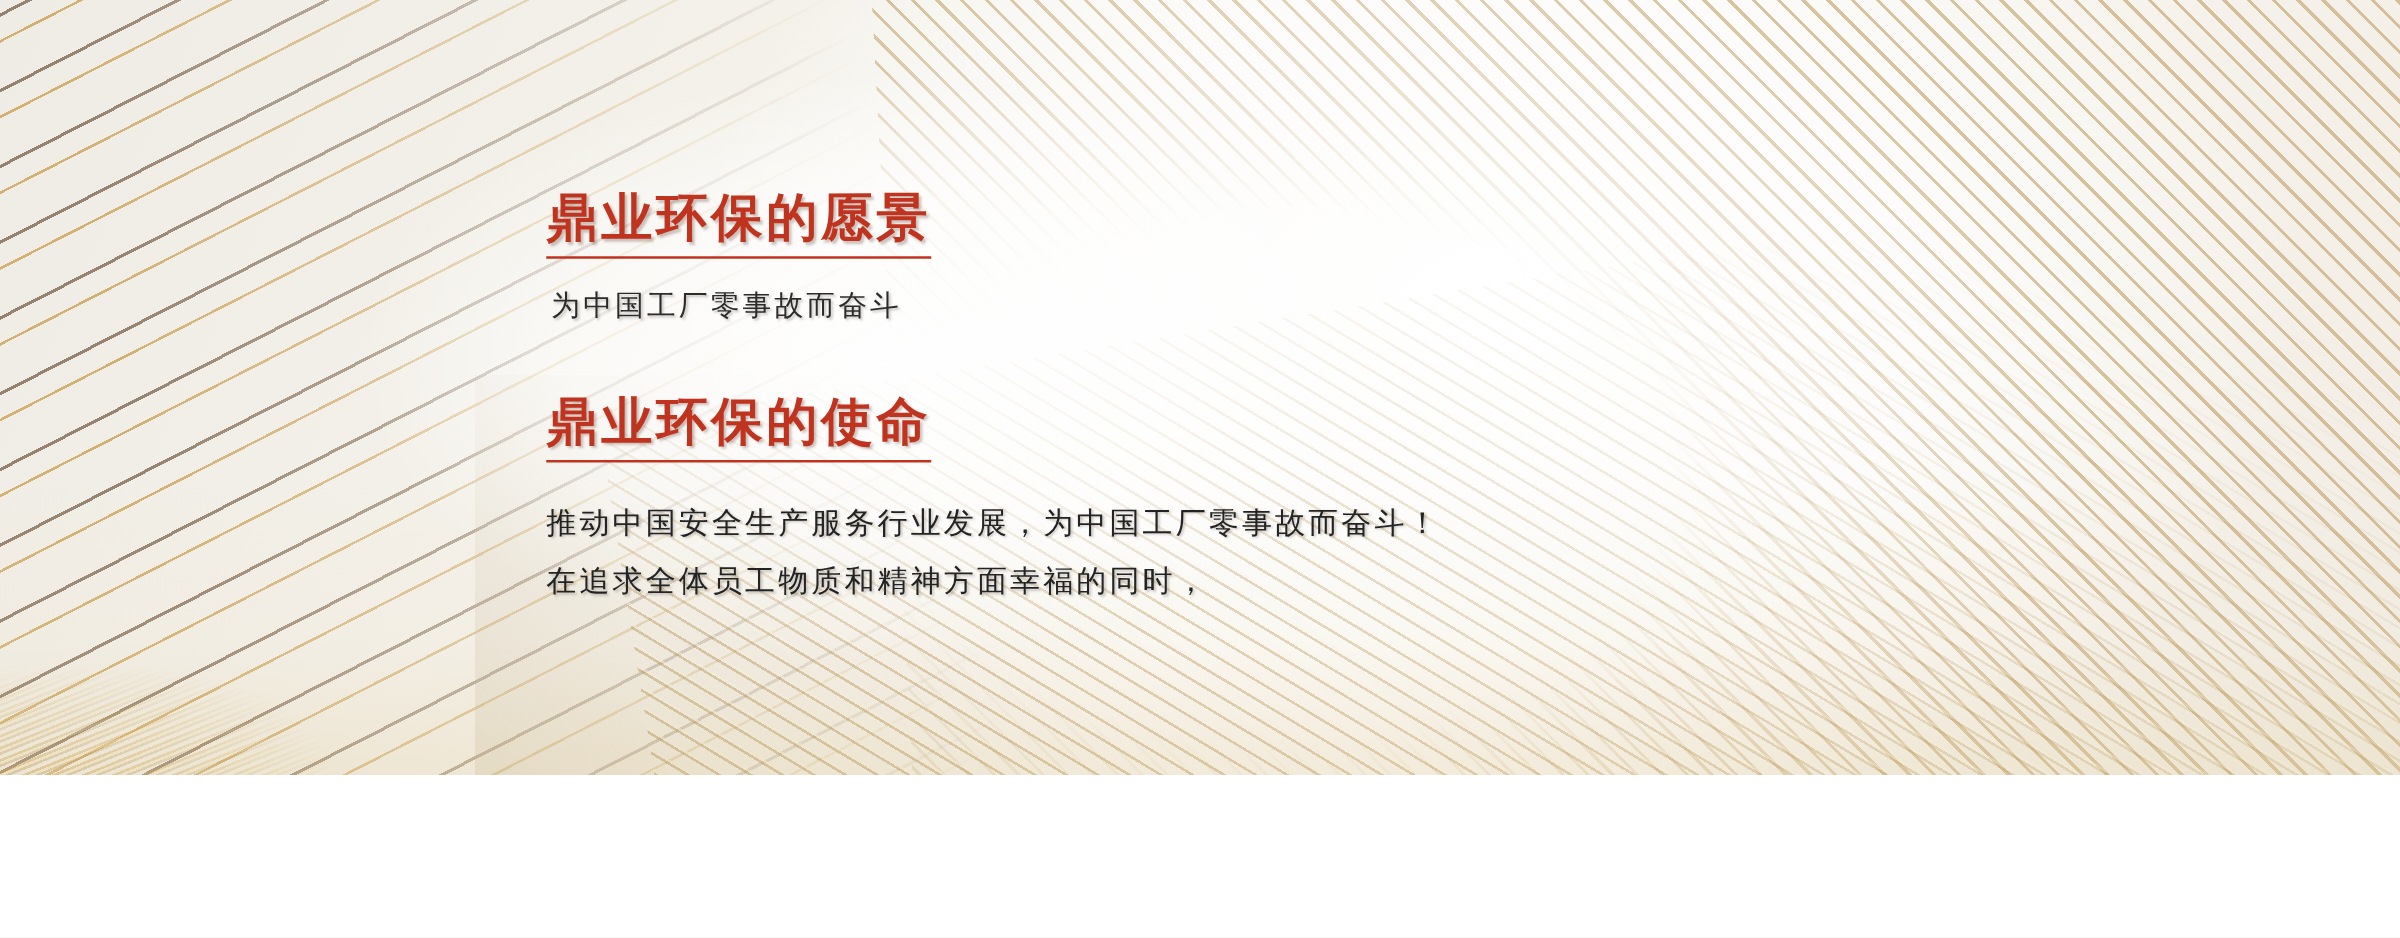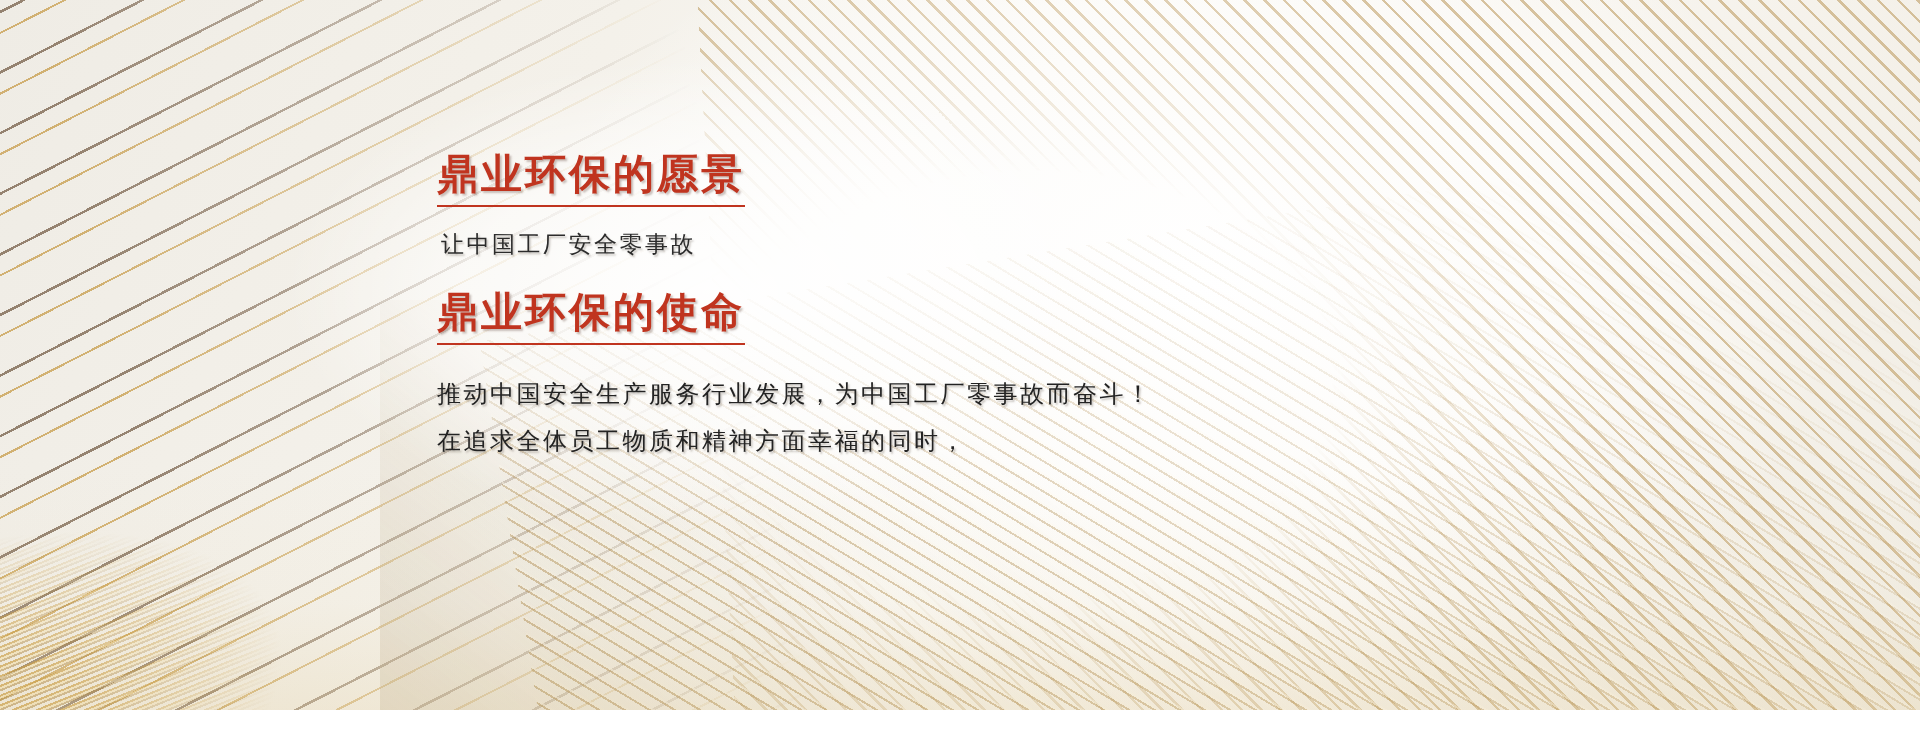--- a/index.html
+++ b/index.html
@@ -3,21 +3,21 @@
 <meta charset="utf-8">
 <style>
   html, body {
     margin: 0;
     padding: 0;
     background: #ffffff;
   }
   .banner {
     position: relative;
     width: 1920px;
-    height: 710px;
+    height: 620px;
     overflow: hidden;
     font-family: "Liberation Sans", "DejaVu Sans", sans-serif;
     background: #f2f0ea;
   }
 
   
   .bg-base {
     position: absolute;
     inset: 0;
     background:
@@ -186,21 +186,21 @@
     margin-left: 4px;
     color: #2b2b2b;
     font-size: 23px;
     letter-spacing: 2.5px;
     line-height: 1.5;
     text-shadow: 1.5px 1.5px 2px rgba(110,100,90,0.38);
     white-space: nowrap;
   }
 
   .block-2 {
-    margin-top: 26px;
+    margin-top: 51px;
   }
 
   .body-text {
     margin-top: 26px;
     color: #232323;
     font-size: 24px;
     letter-spacing: 2.5px;
     line-height: 1.95;
     text-shadow: 1.5px 1.5px 2px rgba(110,100,90,0.38);
     white-space: nowrap;
@@ -218,21 +218,21 @@
   <div class="bg-right-stripes"></div>
   <div class="bg-right-stripes2"></div>
   <div class="bg-fold"></div>
   <div class="bg-bottom-wash"></div>
   <div class="bg-sheen"></div>
 
   <div class="content">
 
     <div class="block-1">
       <div class="heading">鼎业环保的愿景</div>
-      <div class="subtitle">让中国工厂安全零事故</div>
+      <div class="subtitle">为中国工厂零事故而奋斗</div>
     </div>
 
     <div class="block-2">
       <div class="heading">鼎业环保的使命</div>
       <div class="body-text">
         <span class="body-line">推动中国安全生产服务行业发展，为中国工厂零事故而奋斗！</span>
         <span class="body-line">在追求全体员工物质和精神方面幸福的同时，</span>
       </div>
     </div>
 

